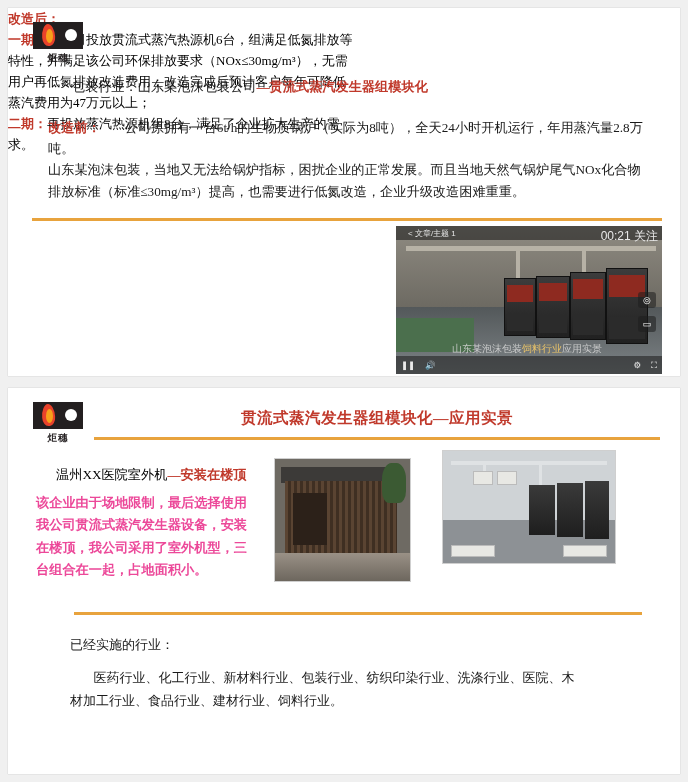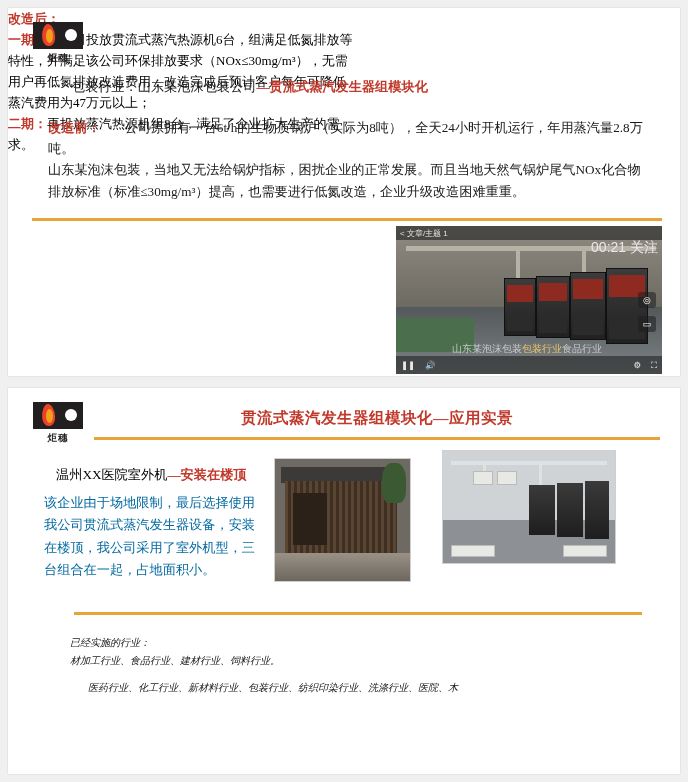--- a/index.html
+++ b/index.html
@@ -167,26 +167,26 @@
     position:absolute; left:2px; bottom:4px; right:2px; height:30%;
     background:#2b2b2b;
   }
   .v-pipe {
     position:absolute; background:#b7b2a6;
   }
   .v-topbar {
     position:absolute; left:0; top:0; width:100%; height:14px;
     background: rgba(20,20,20,0.55);
     color:#e8e8e8; font-size:8px;
-    display:flex; align-items:center; padding-left:4px;
+    display:flex; align-items:center; padding-left:12px;
     font-family:"Liberation Sans", sans-serif;
   }
   .v-topright {
-    position:absolute; right:4px; top:13px;
-    color:#e8e8e8; font-size:14px;
+    position:absolute; right:4px; top:2px;
+    color:#e8e8e8; font-size:12px;
     font-family:"Liberation Sans", sans-serif;
   }
   .v-sidebtn {
     position:absolute; right:6px;
     width:18px; height:16px;
     background: rgba(30,30,30,0.55);
     border-radius:3px;
     color:#fff; font-size:9px;
     display:flex; align-items:center; justify-content:center;
   }
@@ -202,26 +202,27 @@
   .v-watermark {
     position:absolute; left:56px; bottom:18px;
     color:#d8d8d8; font-size:10px; opacity:0.85;
     font-family:"Liberation Sans", sans-serif;
   }
   .v-watermark .em { color:#ffd166; }
 
   
   .s2-body {
     position: absolute;
-    left: 36px;
+    left: 28px;
     top: 78px;
     width: 220px;
     font-size: 13.2px;
     line-height: 1.7;
-    color: #0369a1;
+    color: #ec4899;
+    font-weight: bold;
   }
   .s2-cap-top {
     position:absolute; left:48px; top:78px; width: 215px;
     font-size:13.2px;
   }
 
   .photo {
     position: absolute;
     overflow: hidden;
     border: 1px solid #cfcfcf;
@@ -241,21 +242,21 @@
   .p2 .unit { position:absolute; background:linear-gradient(#3a3a3a,#1e1e1e); }
   .p2 .pipe { position:absolute; background:#dfe2e4; }
   .p2 .tag { position:absolute; background:#e8e8e4; border:1px solid #bbb; }
 
   .s2-rule {
     position:absolute; left:74px; top:612px; width:560px; height:3px;
     background:#e8a33d;
   }
   .s2-foot {
     position:absolute; left:62px; top:636px; width:580px;
-    font-size:10px; line-height:1.75; color:#1a1a1a;font-style:italic;
+    font-size:13px; line-height:1.75; color:#1a1a1a;
   }
 </style>
 </head>
 <body>
 
 <div class="page">
 
   <div class="slide slide1">
 
     <div class="logo">
@@ -322,21 +323,21 @@
           <div class="panel2"></div>
         </div>
 
       <div class="v-topbar">&lt; 文章/主题 1</div>
       <div class="v-topright">00:21  关注</div>
 
       <div class="v-sidebtn" style="top:66px;">◎</div>
       <div class="v-sidebtn" style="top:90px;">▭</div>
 
       <div class="v-watermark">
-        <span>山东某泡沫包装</span><span class="em">包装行业</span><span>食品行业</span>
+        <span>山东某泡沫包装</span><span class="em">饲料行业</span><span>应用实景</span>
       </div>
 
       <div class="v-bottombar">
         <span class="ic">❚❚</span>
         <span class="ic">🔊</span>
         <span class="ic"></span>
         <span class="spacer"></span>
         <span class="ic">⚙</span>
         <span class="ic">⛶</span>
       </div>
@@ -389,17 +390,17 @@
       <div class="unit" style="left:114px; top:32px; width:26px; height:54px;"></div>
       <div class="unit" style="left:142px; top:30px; width:24px; height:58px;"></div>
       <div class="tag" style="left:8px; bottom:6px; width:42px; height:10px;"></div>
       <div class="tag" style="right:8px; bottom:6px; width=42px; width:42px; height:10px;"></div>
     </div>
 
     <div class="s2-rule" style="top:224px; left:66px; width:568px;"></div>
 
     <div class="s2-foot" style="top:246px;">
       <div>已经实施的行业：</div>
+      <div style="margin-top:10px;"><span class="indent"></span><span>医药行业、化工行业、新材料行业、包装行业、纺织印染行业、洗涤行业、医院、木</span></div>
       <div>材加工行业、食品行业、建材行业、饲料行业。</div>
-      <div style="margin-top:10px;"><span class="indent"></span><span>医药行业、化工行业、新材料行业、包装行业、纺织印染行业、洗涤行业、医院、木</span></div>
     </div>
   </div>
 </div>
 
 </body></html>

